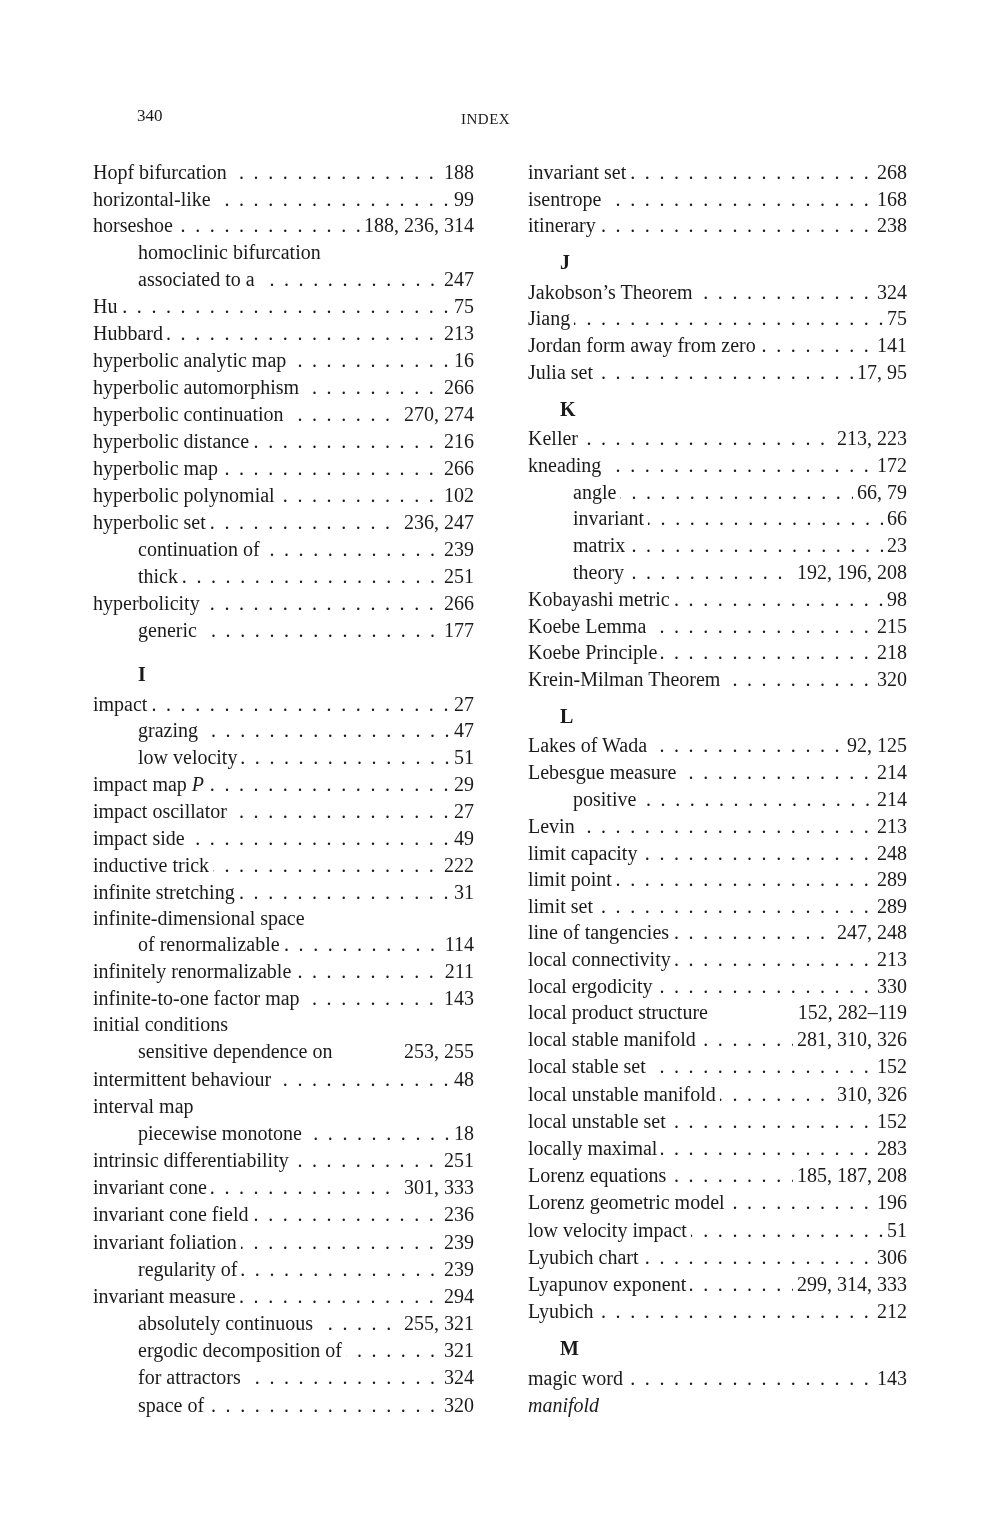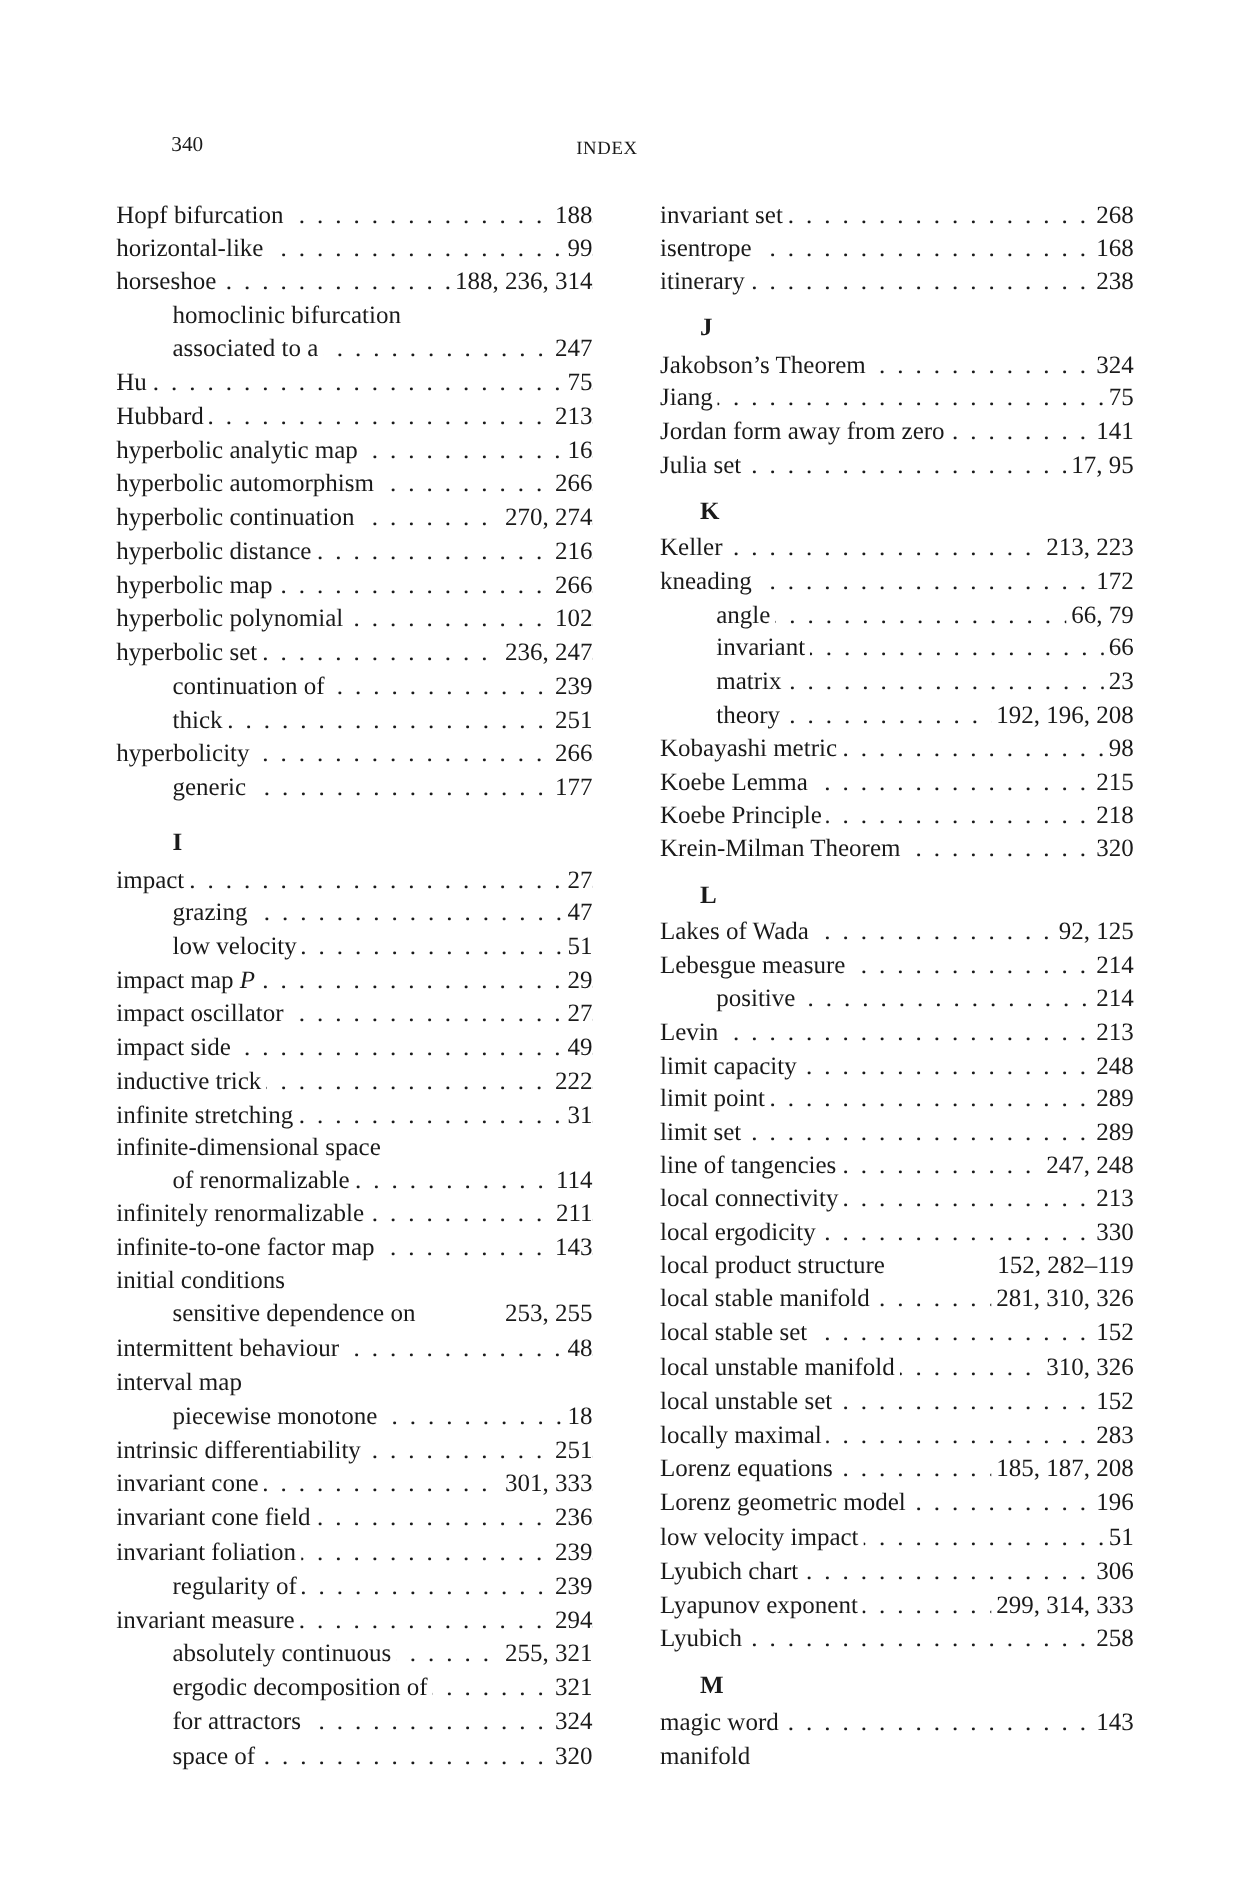--- a/index.html
+++ b/index.html
@@ -433,24 +433,24 @@
       <span class="pages">306</span>
     </div>
     <div class="row" style="top: 1271px;">
       <span class="leader">............................................................</span>
       <span class="term">Lyapunov exponent</span>
       <span class="pages">299, 314, 333</span>
     </div>
     <div class="row" style="top: 1298px;">
       <span class="leader">............................................................</span>
       <span class="term">Lyubich</span>
-      <span class="pages">258</span>
+      <span class="pages">212</span>
     </div>
     <div class="letter" style="top: 1337px;">M</div>
     <div class="row" style="top: 1365px;">
       <span class="leader">............................................................</span>
       <span class="term">magic word</span>
       <span class="pages">143</span>
     </div>
-    <div class="row" style="top: 1392px;">
+    <div class="row" style="top: 1392px; font-style: italic;">
       <span class="term">manifold</span>
     </div>
   </div>
 
 </body></html>

